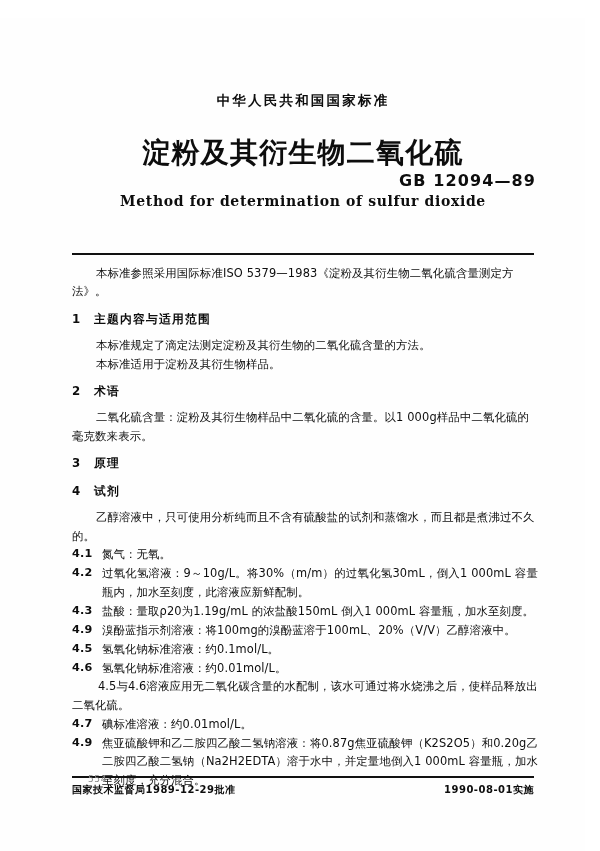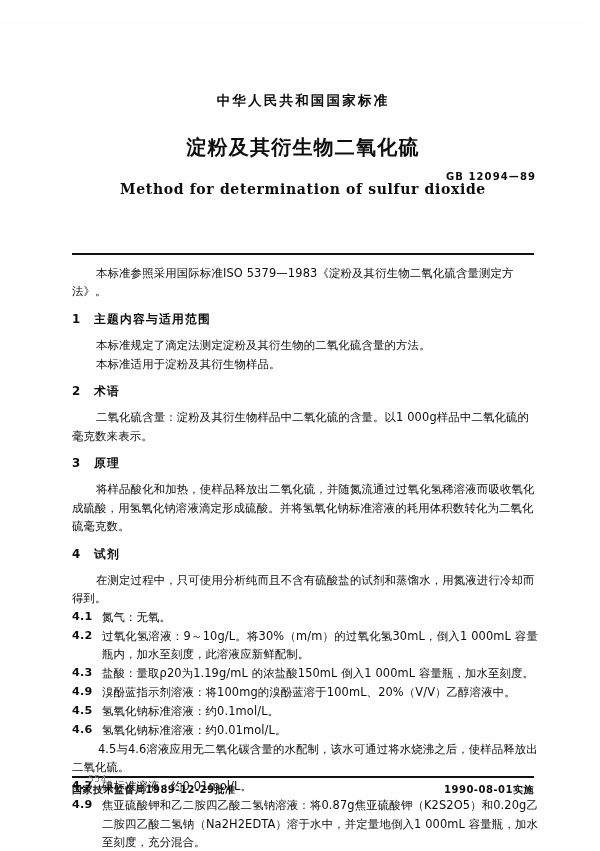--- a/index.html
+++ b/index.html
@@ -32,31 +32,31 @@
     text-align: center;
   }
   .national-标准 {
     font-size: 13.5px;
     font-weight: bold;
     letter-spacing: 2.2px;
     line-height: 1.2;
   }
   .cn-title {
     margin-top: 25px;
-    font-size: 20px;
+    font-size: 28px;
     font-weight: bold;
     letter-spacing: 1.2px;
     line-height: 1.45;
   }
   .cn-title-line2 { display: block; }
   .std-number {
     position: absolute;
     right: -2px;
     top: 79px;
-    font-size: 10px;
+    font-size: 16px;
     font-weight: bold;
     letter-spacing: 1.1px;
     white-space: nowrap;
   }
   .en-title {
     margin-top: 17px;
     font-size: 14px;
     font-weight: bold;
     letter-spacing: 0.65px;
     line-height: 1.55;
@@ -181,27 +181,26 @@
     <div class="sec-head">
       <span class="sec-num">2</span>
       <span class="sec-title">术语</span>
     </div>
     <p class="para">二氧化硫含量：淀粉及其衍生物样品中二氧化硫的含量。以1 000g样品中二氧化硫的毫克数来表示。</p>
 
     <div class="sec-head">
       <span class="sec-num">3</span>
       <span class="sec-title">原理</span>
     </div>
-    <p class="para">将样品酸化和加热，使样品释放出二氧化硫，并随氮流通过过氧化氢稀溶液而吸收氧化成硫酸，用氢氧化钠溶液滴定形成硫酸。并将氢氧化钠标准溶液的耗用体积数转化为二氧化硫毫克数。</p>
 
     <div class="sec-head">
       <span class="sec-num">4</span>
       <span class="sec-title">试剂</span>
     </div>
-    <p class="para tight">在测定过程中，只可使用分析纯而且不含有硫酸盐的试剂和蒸馏水，用氮液进行冷却而得到。</p>
+    <p class="para tight">乙醇溶液中，只可使用分析纯而且不含有硫酸盐的试剂和蒸馏水，而且都是煮沸过不久的。</p>
 
     <div class="item">
       <span class="item-num">4.1</span>
       <span class="item-body">氮气：无氧。</span>
     </div>
     <div class="item">
       <span class="item-num">4.2</span>
       <span class="item-body">过氧化氢溶液：9～10g/L。将30%（m/m）的过氧化氢30mL，倒入1 000mL 容量瓶内，加水至刻度，此溶液应新鲜配制。</span>
     </div>
     <div class="item">

